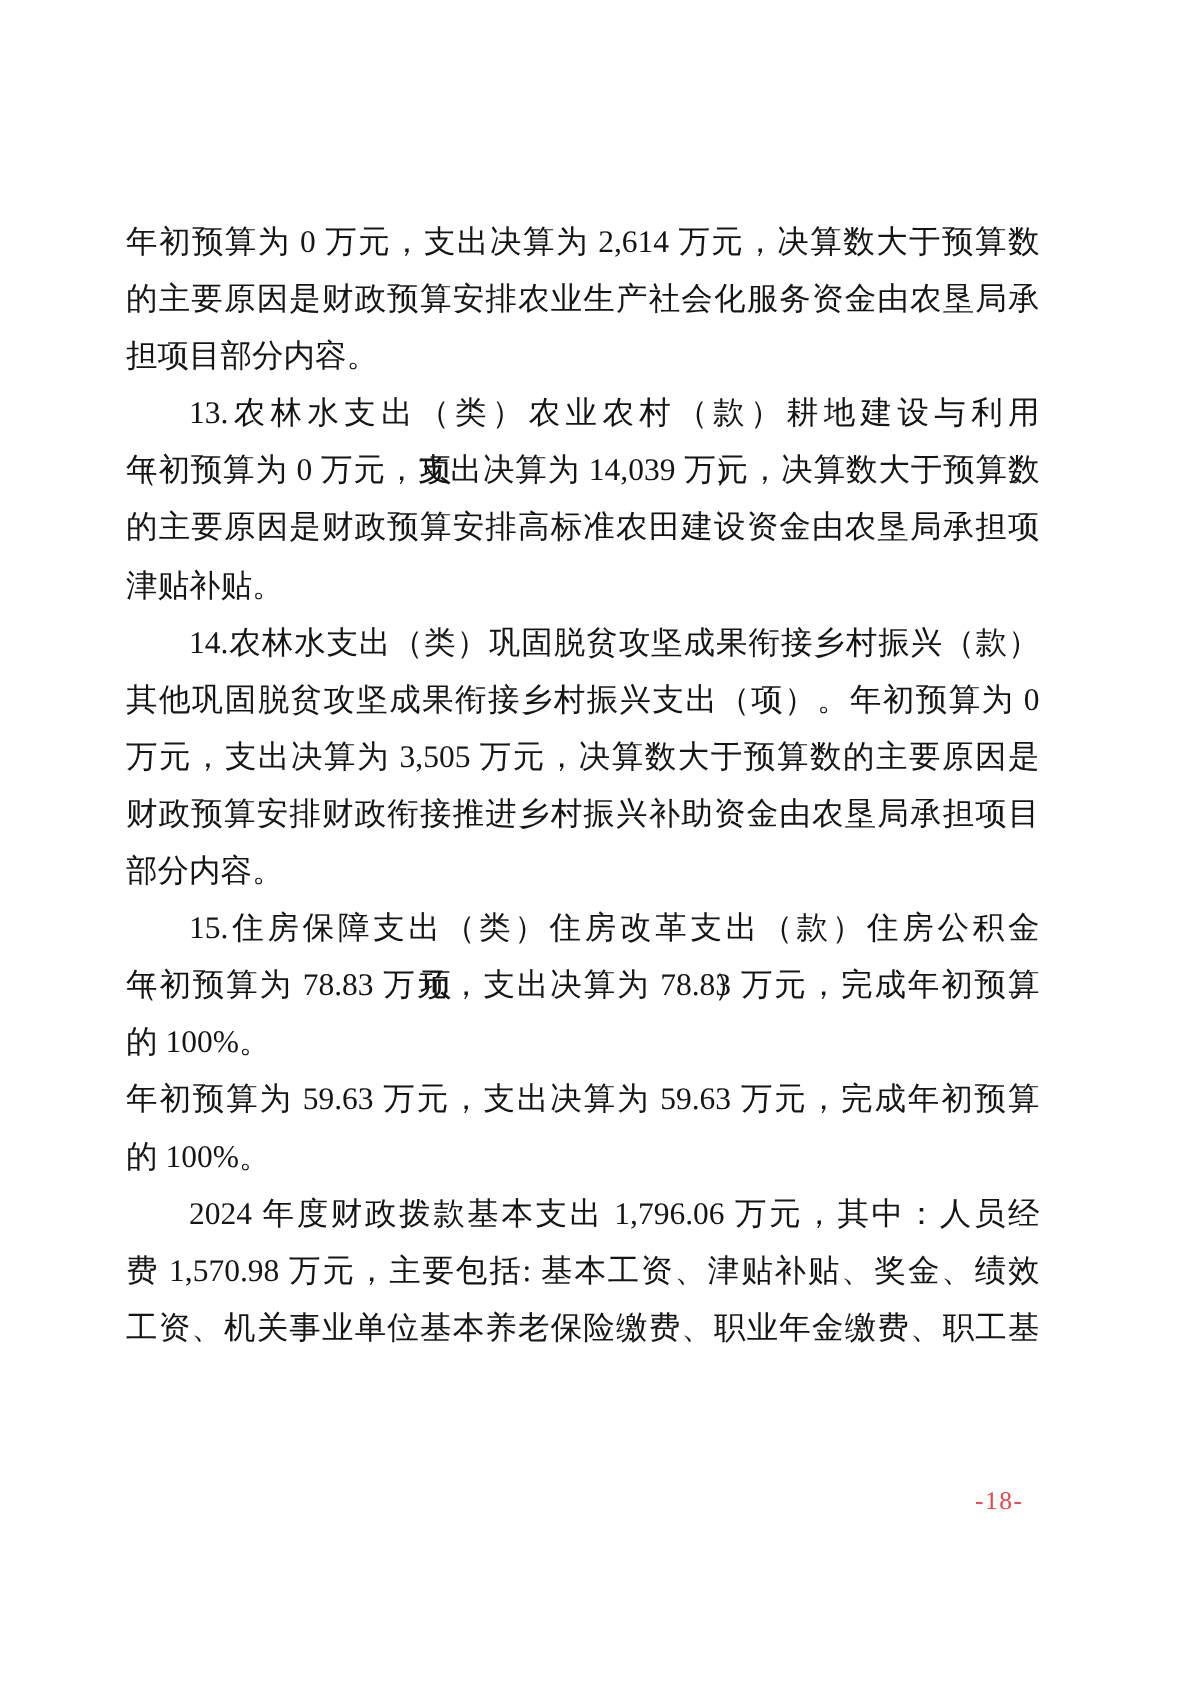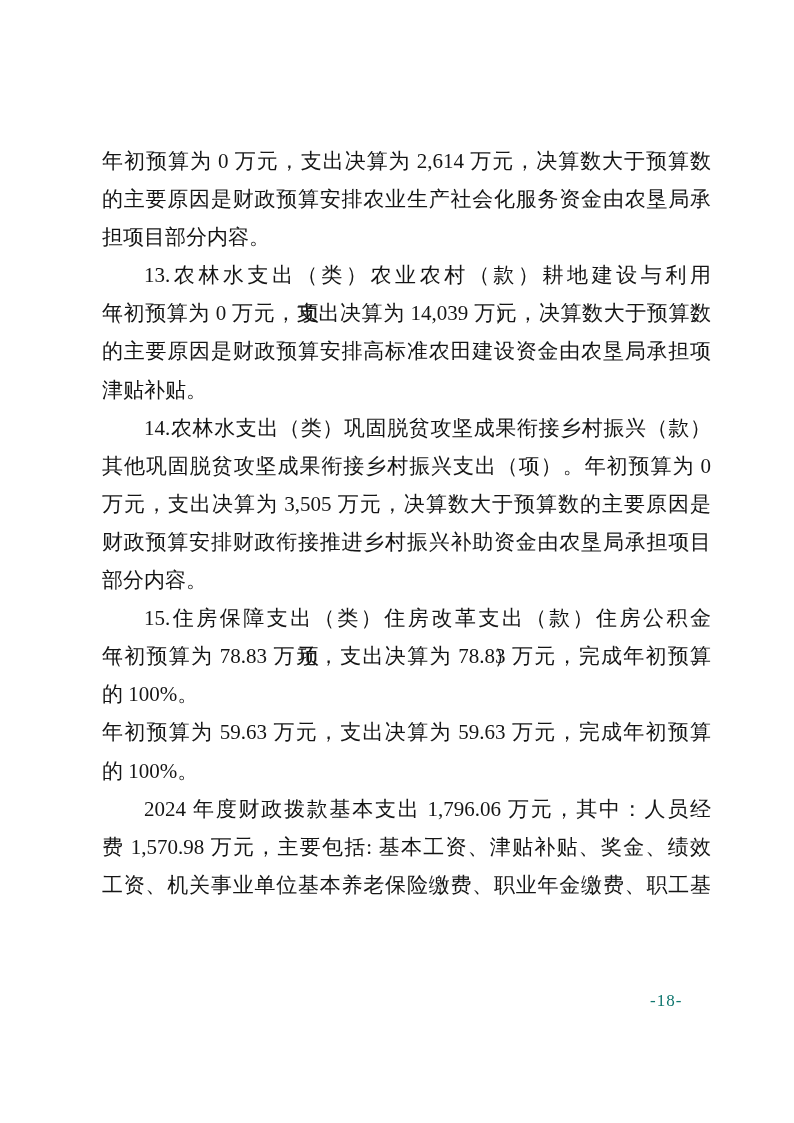--- a/index.html
+++ b/index.html
@@ -8,21 +8,21 @@
     width: 794px;
     height: 1123px;
     margin: 0 auto;
     background: #ffffff;
     overflow: hidden;
     font-family: "Liberation Serif", "DejaVu Serif", serif;
     color: #151515;
   }
   .content {
     position: absolute;
-    left: 102px;
+    left: 84px;
     top: 142px;
     width: 609px;
   }
   .line {
     height: 38.1px;
     line-height: 38.1px;
     font-size: 21px;
     text-align: left;
     white-space: normal;
   }
@@ -40,21 +40,21 @@
     font-size: 23px;
     letter-spacing: 0.3px;
   }
   .pagenum {
     position: absolute;
     left: 650px;
     top: 991px;
     font-size: 17px;
     letter-spacing: 1px;
     font-family: "Liberation Serif", "DejaVu Serif", serif;
-    color: #0f766e;
+    color: #ef4444;
   }
 </style>
 </head>
 <body>
 
 <div class="page">
   <div class="content">
       <div class="line fill"><span>年初预算为 0 万元，支出决算为 2,614 万元，决算数大于预算数</span></div>
       <div class="line fill"><span>的主要原因是财政预算安排农业生产社会化服务资金由农垦局承</span></div>
       <div class="line"><span>担项目部分内容。</span></div>

